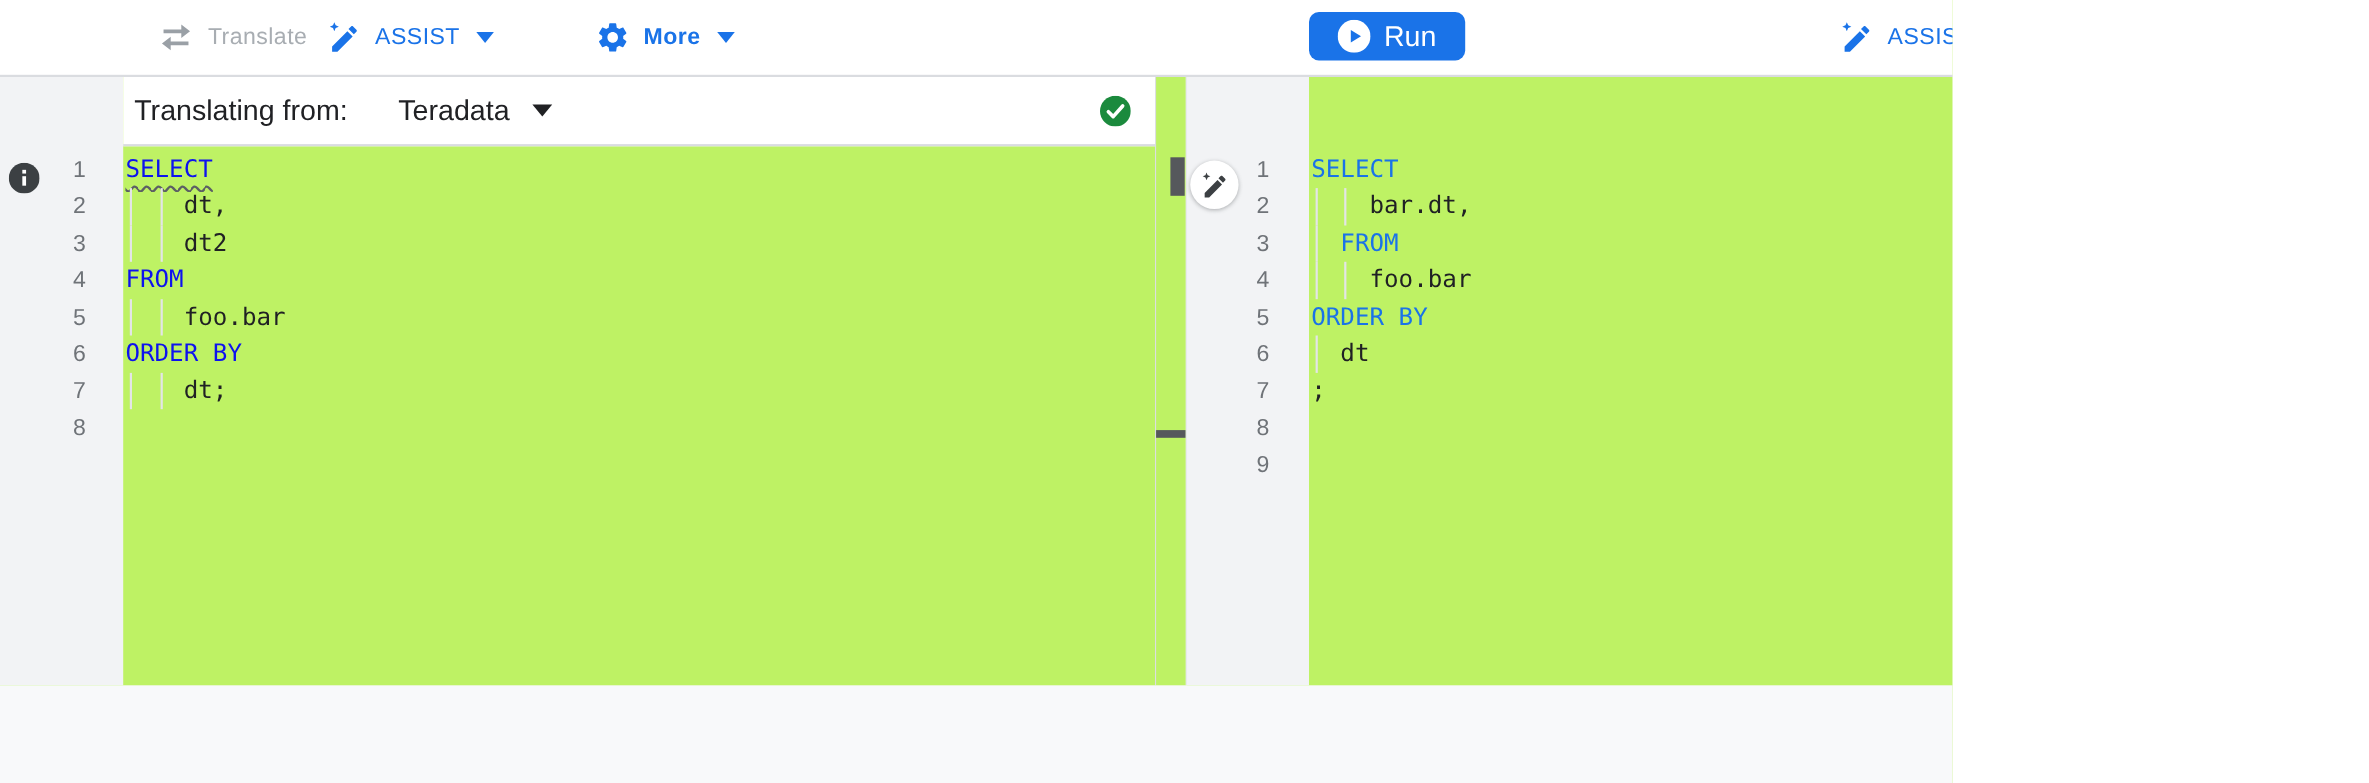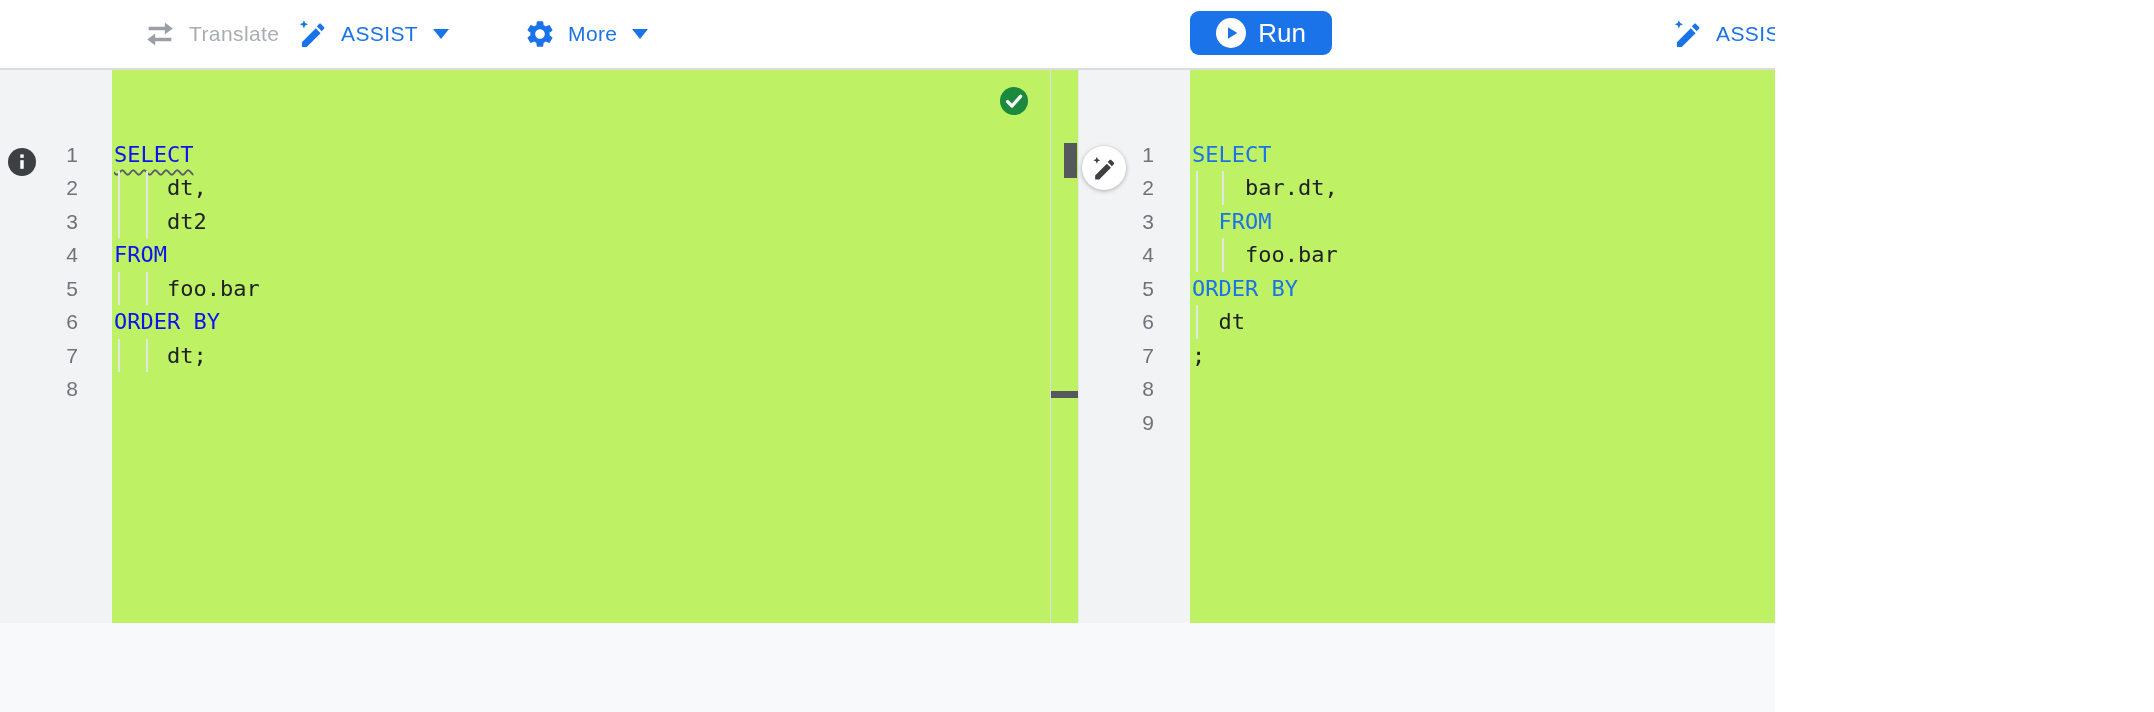--- a/index.html
+++ b/index.html
@@ -81,21 +81,21 @@
       <span class="icon">
         <svg width="32" height="32" viewBox="0 0 24 24" fill="#1a73e8">
             <path d="M5.2 1.6l.9 2.2 2.2.9-2.2.9-.9 2.2-.9-2.2-2.2-.9 2.2-.9z"></path>
             <path d="M5.6 18.3V22h3.7L19.9 11.4l-3.7-3.7L5.6 18.3zM22.5 8.1c.4-.4.4-1 0-1.4l-2.3-2.3c-.4-.4-1-.4-1.4 0l-1.8 1.8 3.7 3.7 1.8-1.8z" transform="translate(-1.8 .2) scale(.98)"></path>
           </svg>
       </span>
       <span>ASSIST</span>
       <span class="caret"></span>
     </div>
 
-    <div class="tbtn" style="left:524px;">
+    <div class="tbtn" style="left:541px;font-weight:bold;">
       <span class="icon">
         <svg width="32" height="32" viewBox="0 0 24 24" fill="#1a73e8">
             <path d="M19.14 12.94c.04-.3.06-.61.06-.94 0-.32-.02-.64-.07-.94l2.03-1.58c.18-.14.23-.41.12-.61l-1.92-3.32c-.12-.22-.37-.29-.59-.22l-2.39.96c-.5-.38-1.03-.7-1.62-.94l-.36-2.54c-.04-.24-.24-.41-.48-.41h-3.84c-.24 0-.43.17-.47.41l-.36 2.54c-.59.24-1.13.57-1.62.94l-2.39-.96c-.22-.08-.47 0-.59.22L2.74 8.87c-.12.21-.08.47.12.61l2.03 1.58c-.05.3-.09.63-.09.94s.02.64.07.94l-2.03 1.58c-.18.14-.23.41-.12.61l1.92 3.32c.12.22.37.29.59.22l2.39-.96c.5.38 1.03.7 1.62.94l.36 2.54c.05.24.24.41.48.41h3.84c.24 0 .44-.17.47-.41l.36-2.54c.59-.24 1.13-.56 1.62-.94l2.39.96c.22.08.47 0 .59-.22l1.92-3.32c.12-.22.07-.47-.12-.61l-2.01-1.58zM12 15.6c-1.98 0-3.6-1.62-3.6-3.6s1.62-3.6 3.6-3.6 3.6 1.62 3.6 3.6-1.62 3.6-3.6 3.6z"></path>
           </svg>
       </span>
       <span>More</span>
       <span class="caret"></span>
     </div>
 
     <button class="runbtn">
@@ -122,20 +122,27 @@
 
     <div class="kebab">
       <span class="dot"></span>
       <span class="dot"></span>
       <span class="dot"></span>
     </div>
     <div class="corner"></div>
   </div>
 
   <div class="gutter left"></div>
+  <div class="hdr left">
+    <span>Translating from:</span>
+    <span class="dialect">
+      <span>Teradata</span>
+      <span class="caret dark"></span>
+    </span>
+  </div>
   <span class="okbadge icon">
     <svg width="28" height="28" viewBox="0 0 28 28">
         <circle cx="14" cy="14" r="14" fill="#1b8a3d"></circle>
         <path d="M7.6 14.6l4.4 4.4 8.6-9.7" fill="none" stroke="#fff" stroke-width="3.3" stroke-linecap="round" stroke-linejoin="round"></path>
       </svg>
   </span>
 
   <div class="nums left" id="nums-src">
       <div class="num">1</div>
       <div class="num">2</div>

